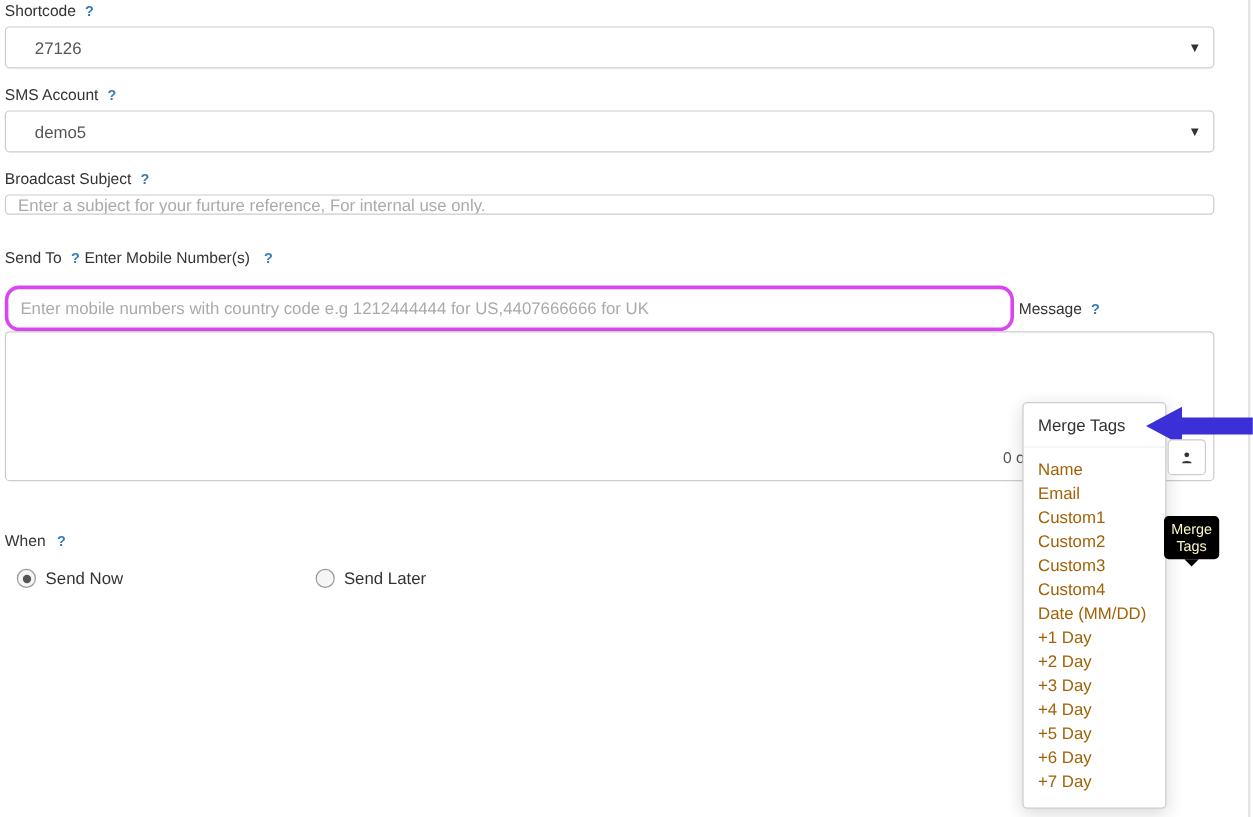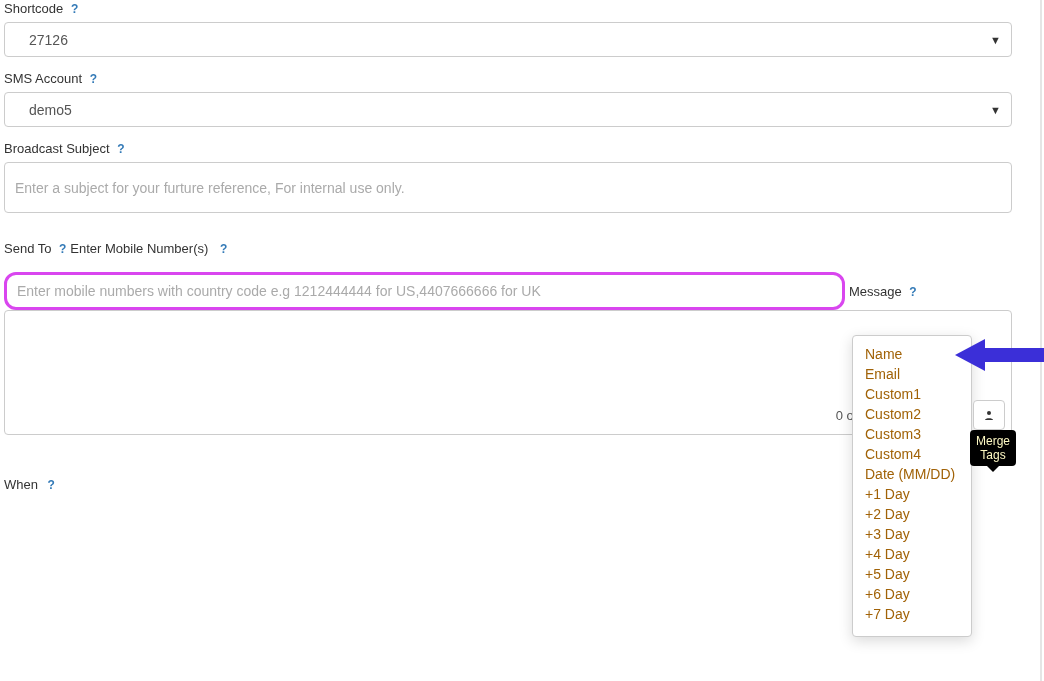--- a/index.html
+++ b/index.html
@@ -2,21 +2,21 @@
 <html><head>
 <meta charset="utf-8">
 <style>
   html,body{margin:0;padding:0;font-family:Arial,Helvetica,sans-serif;font-size:14px;color:#333;background:#fff}
   .page{width:1044px;height:681px;position:relative;box-sizing:border-box;padding:0 8px 0 4px}
   .right-border{position:absolute;top:0;right:2px;width:2px;height:681px;background:#e5e5e5}
   .label{font-size:13px;color:#333;display:inline-block;margin-bottom:6px;margin-top:14px}
   .help-icon{color:#337ab7;font-weight:bold;font-size:12px;margin-left:4px;cursor:pointer}
   .select{width:1008px;height:35px;border:1px solid #ccc;border-radius:4px;background:#fff;position:relative;display:flex;align-items:center;padding:0 24px;box-sizing:border-box;color:#555;font-size:14px;cursor:pointer}
   .select .caret{position:absolute;right:10px;top:50%;transform:translateY(-50%);color:#333;font-size:11px}
-  .text-input{width:1008px;height:51px;border:1px solid #ccc;border-radius:4px;padding:0 10px;box-sizing:border-box;font-size:14px;color:#555}
+  .text-input{width:1008px;height:17px;border:1px solid #ccc;border-radius:4px;padding:0 10px;box-sizing:border-box;font-size:14px;color:#555}
   .text-input::placeholder{color:#aaa}
   .radio-row{margin-top:16px;display:flex;align-items:center}
   .radio-opt{display:flex;align-items:center;margin-right:160px;font-size:14px;color:#333}
   .radio-dot{width:14px;height:14px;border:1px solid #999;border-radius:50%;margin-right:8px;display:flex;align-items:center;justify-content:center;background:#f5f5f5}
   .radio-dot.sel::after{content:'';width:7px;height:7px;border-radius:50%;background:#555}
   .num-input{width:841px;height:38px;border:3px solid #d946ef;border-radius:12px;padding:0 10px;box-sizing:border-box;font-size:14px;color:#555}
   .num-input::placeholder{color:#aaa}
   .message-box{width:1008px;height:125px;border:1px solid #ccc;border-radius:4px;position:relative;box-sizing:border-box}
   .msg-footer{position:absolute;bottom:0;right:0;display:flex;align-items:center;padding:4px 6px;gap:6px}
   .char-count{font-size:13px;color:#555}
@@ -101,25 +101,36 @@
           </svg>
       </div>
     </div>
   </div>
 
   
   <div class="label" style="margin-top:42px">
     <span>When</span>
     <span class="help-icon" style="margin-left:6px">?</span>
   </div>
+  <div class="radio-row" style="margin-top:10px">
+    <div class="radio-opt" style="margin-left:10px;margin-right:160px">
+      <span class="radio-dot sel"></span>
+      <span>Send Now</span>
+    </div>
+    <div class="radio-opt">
+      <span class="radio-dot"></span>
+      <span>Send Later</span>
+    </div>
+  </div>
 
   
 
   
   <div class="merge-dd">
+    <div class="merge-dd-header">Merge Tags</div>
     <div class="merge-dd-body" id="merge-items">
         <div class="merge-item">Name</div>
         <div class="merge-item">Email</div>
         <div class="merge-item">Custom1</div>
         <div class="merge-item">Custom2</div>
         <div class="merge-item">Custom3</div>
         <div class="merge-item">Custom4</div>
         <div class="merge-item">Date (MM/DD)</div>
         <div class="merge-item">+1 Day</div>
         <div class="merge-item">+2 Day</div>

